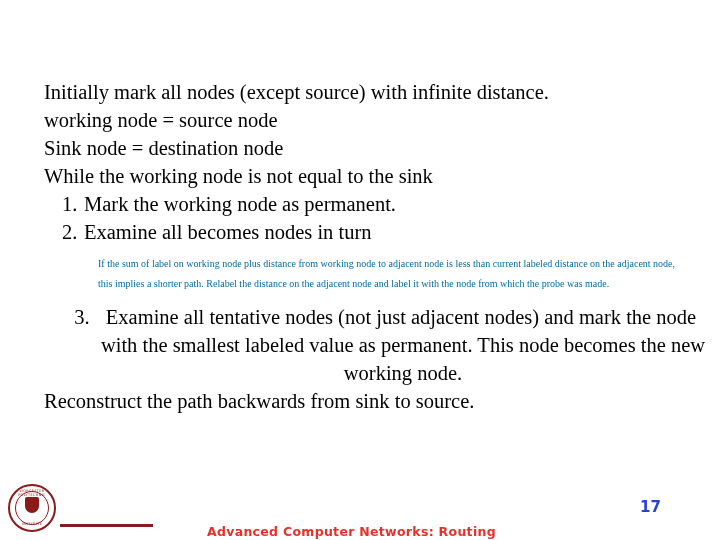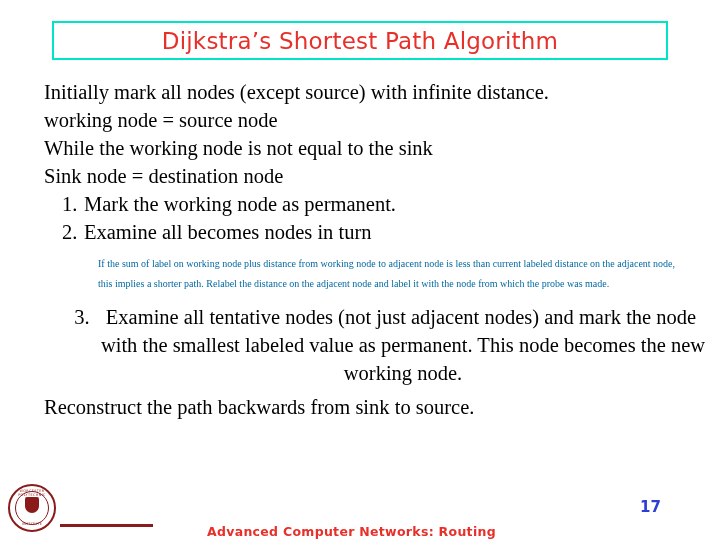--- a/index.html
+++ b/index.html
@@ -89,21 +89,20 @@
     text-indent: -26px;
     padding-left: 26px;
     text-align: center;
   }
   .numbered-wrap .num {
     display: inline-block;
     width: 22px;
   }
 
   .closing {
-    margin-top: 6px;
     font-size: 20.5px;
     line-height: 28px;
     color: #000000;
     white-space: nowrap;
   }
 
   
   .footer-text {
     position: absolute;
     left: 207px;
@@ -198,30 +197,27 @@
     width: 93px;
     height: 3px;
     background: #8b1a1a;
   }
 </style>
 </head>
 <body>
 
 <div class="slide">
 
-  <div class="title-box">
-    <div class="title-text">Dijkstra’s Shortest Path Algorithm</div>
-  </div>
 
   <div class="body">
 
     <div class="line">Initially mark all nodes (except source) with infinite distance.</div>
     <div class="line">working node = source node</div>
+    <div class="line">Sink node  = destination node</div>
     <div class="line">While the working node is not equal to the sink</div>
-    <div class="line">Sink node  = destination node</div>
 
     <div class="numbered">
       <span class="num">1.</span><span>Mark the working node as permanent.</span>
     </div>
     <div class="numbered">
       <span class="num">2.</span><span>Examine all becomes nodes in turn</span>
     </div>
 
     <div class="note">If the sum of label on working node plus distance from working node to adjacent node is less than current labeled distance on the adjacent node, this implies a shorter path. Relabel the distance on the adjacent node and label it with the node from which the probe was made.</div>
 

